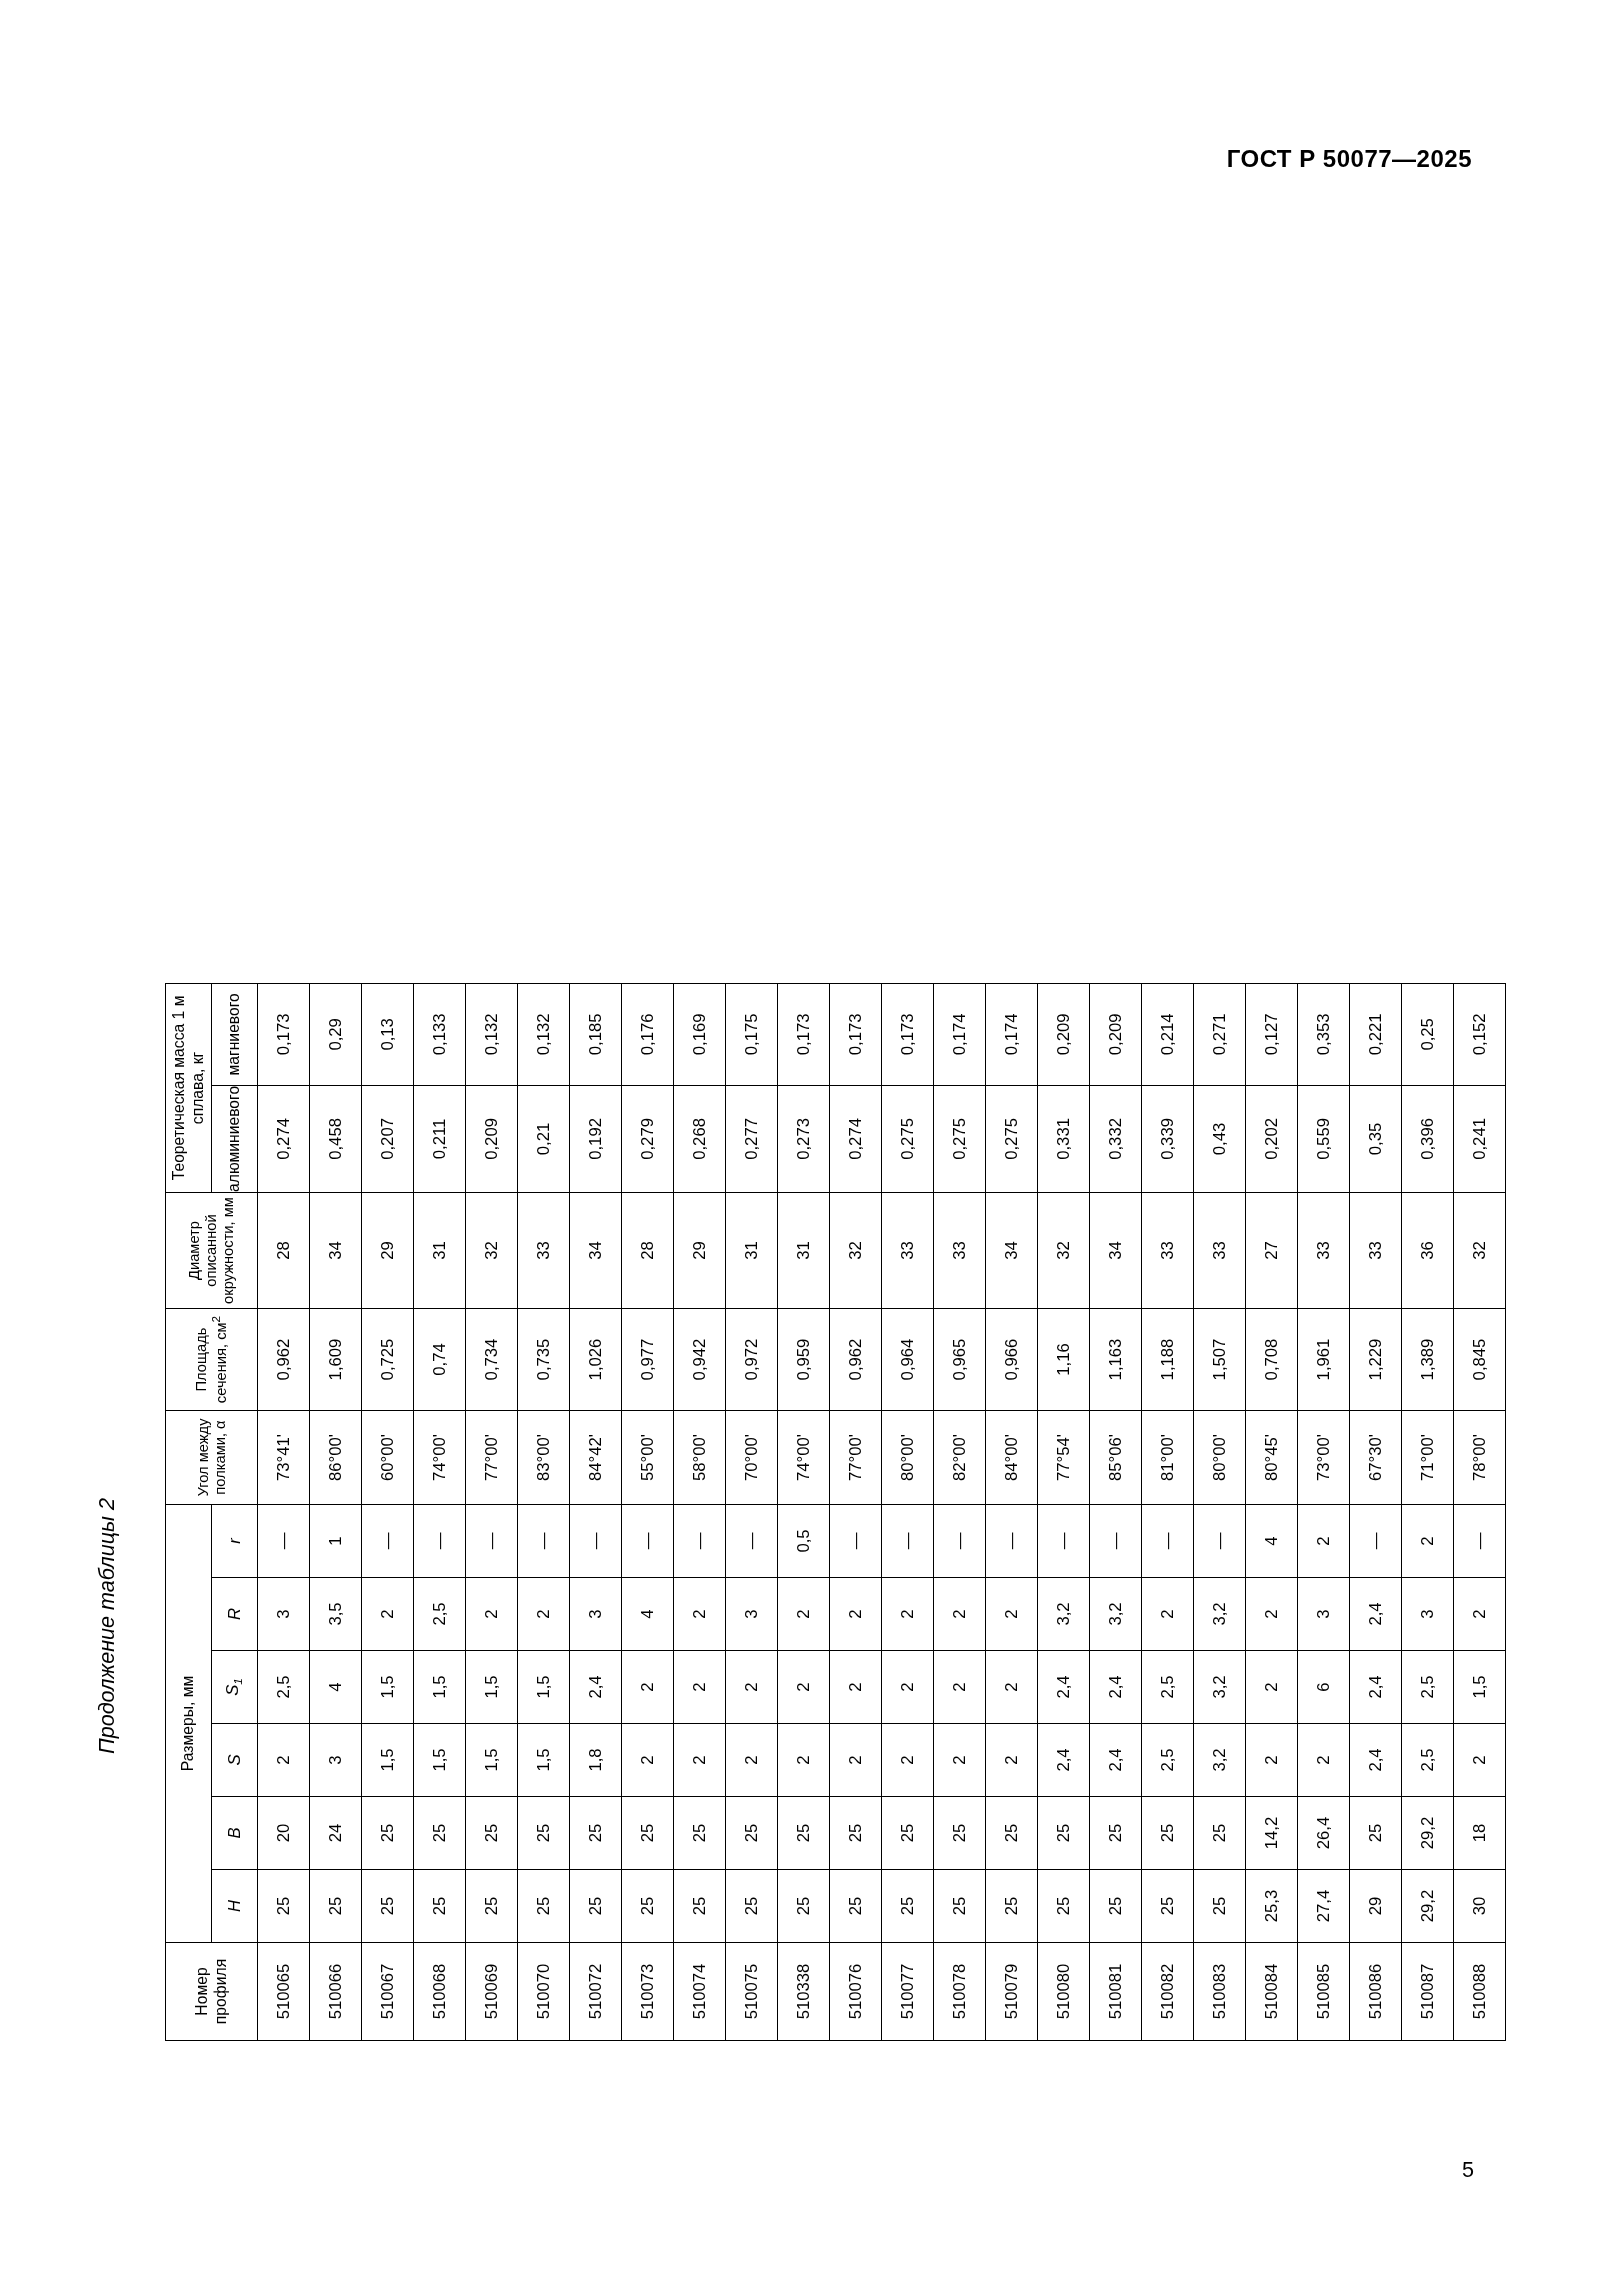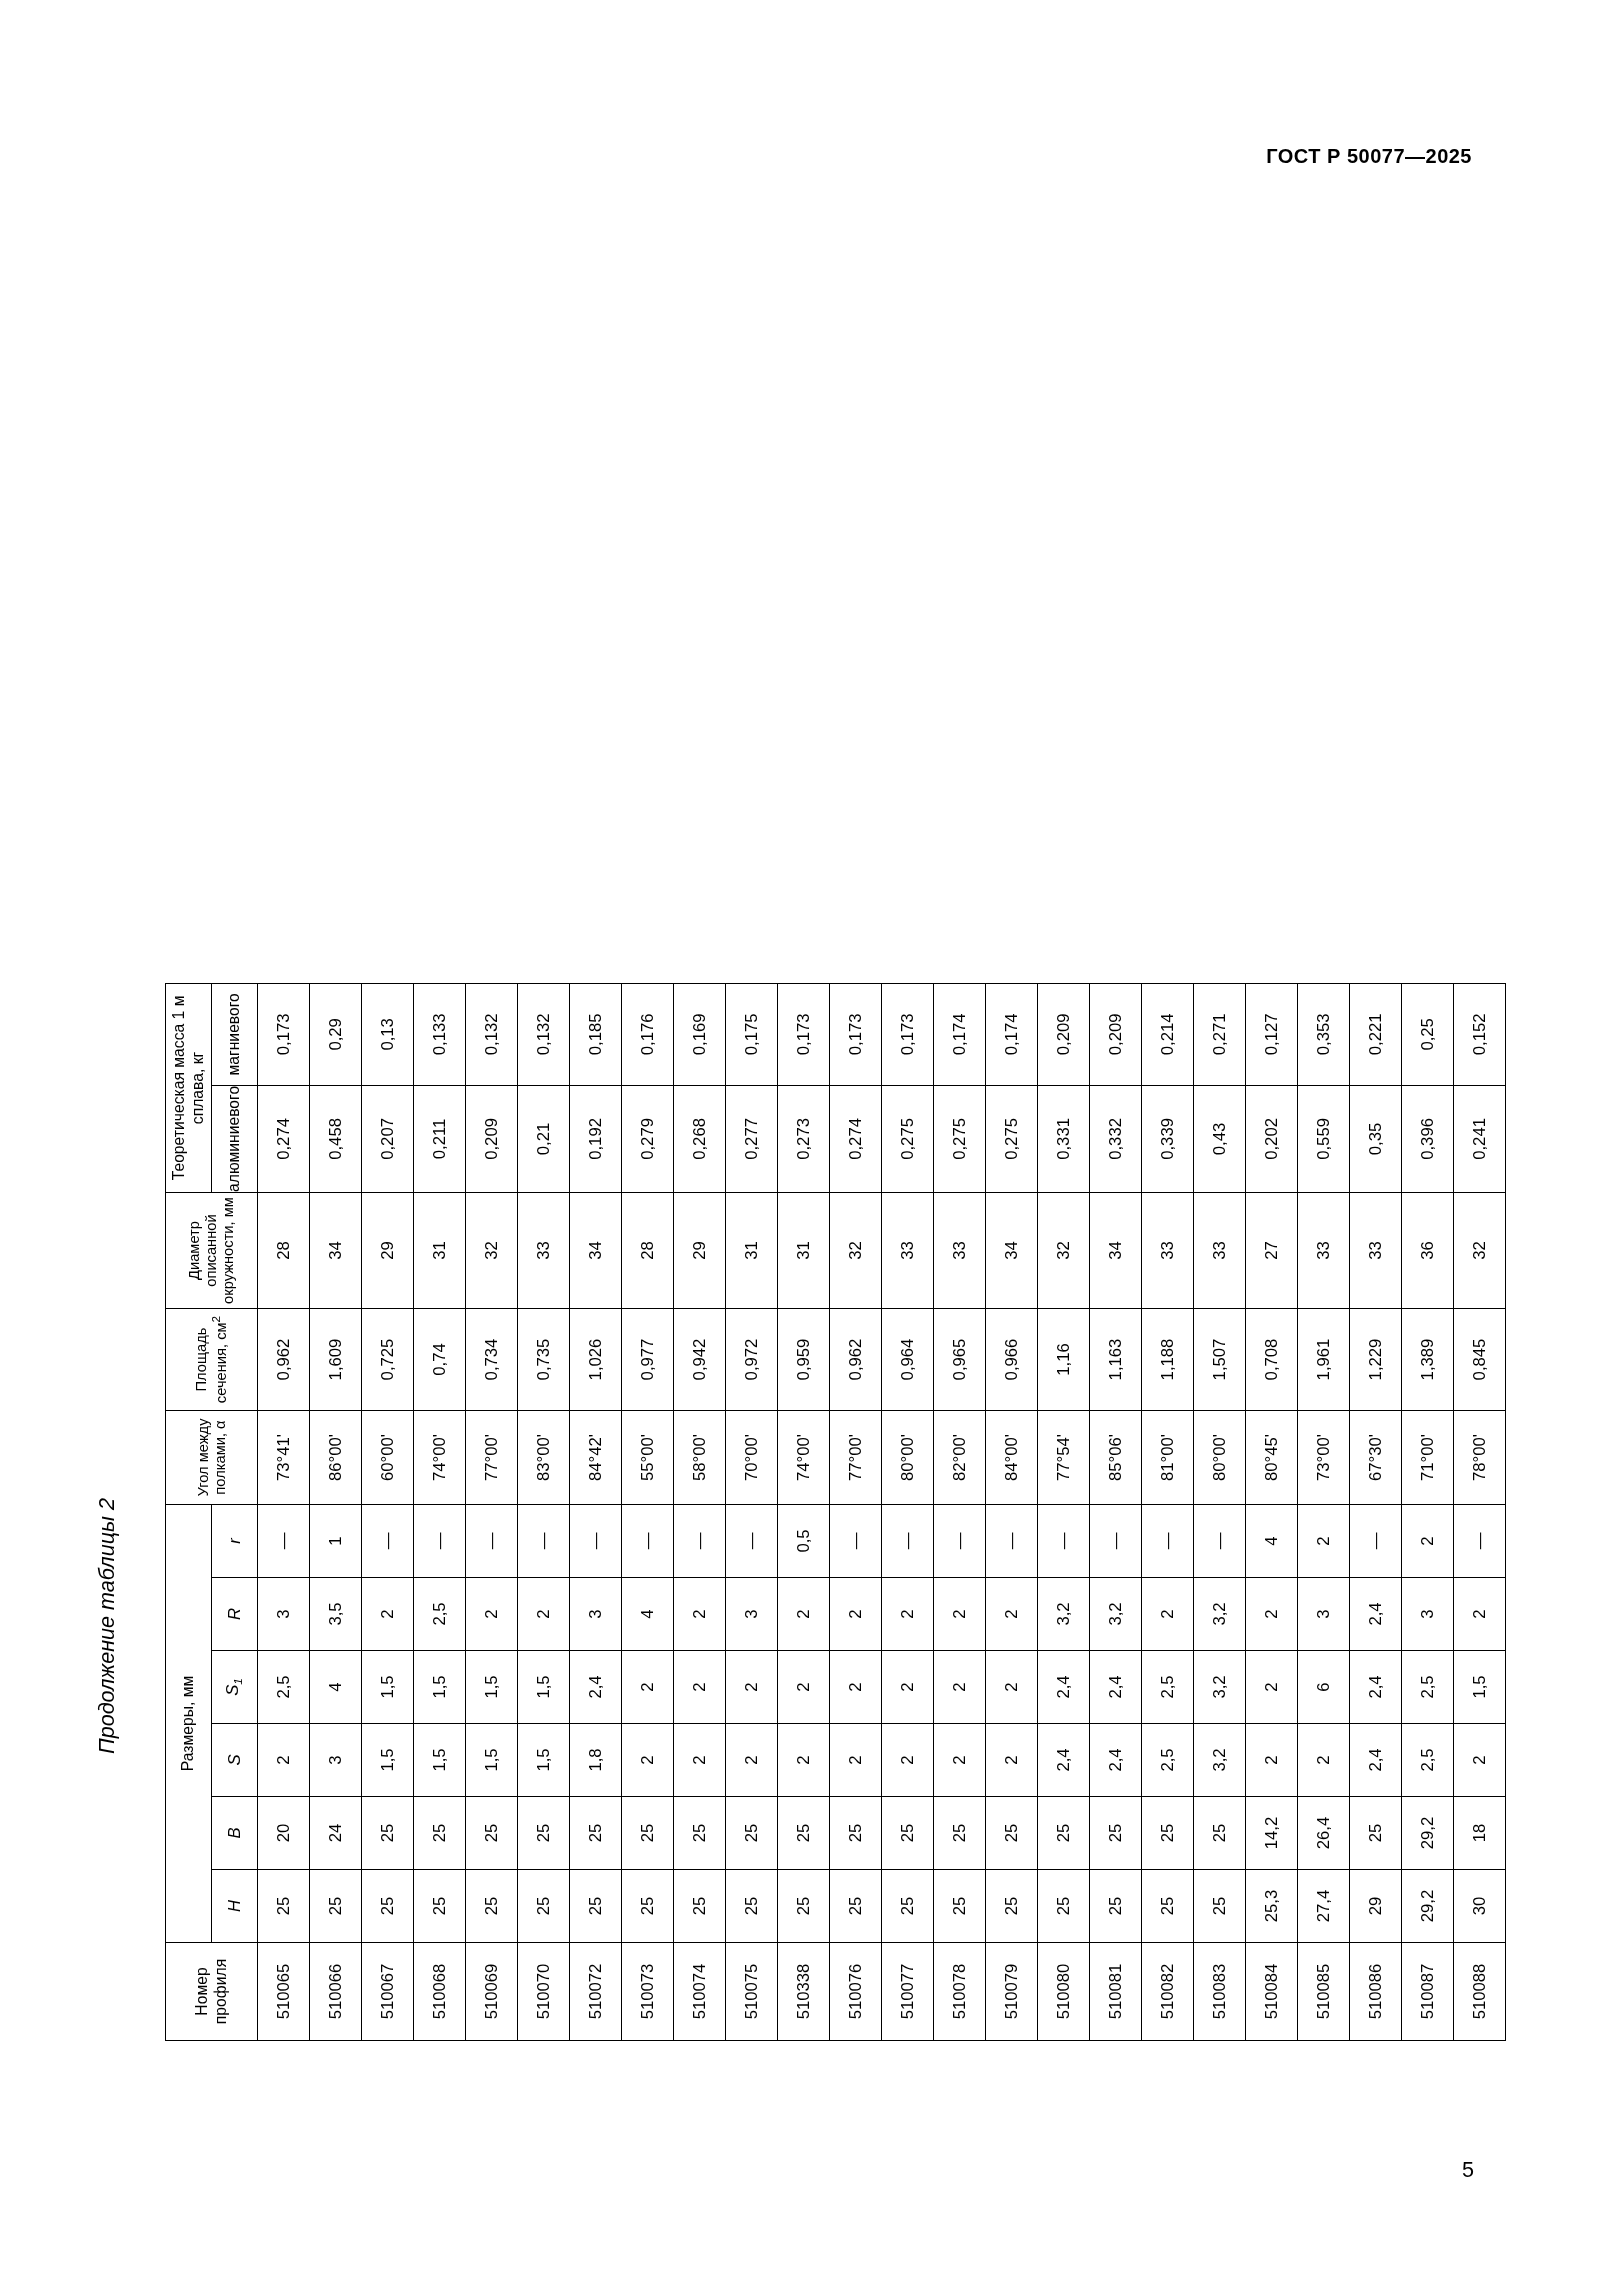--- a/index.html
+++ b/index.html
@@ -14,21 +14,21 @@
     font-family: "Liberation Sans", sans-serif;
     color: #000;
     overflow: hidden;
   }
 
   
   .doc-header {
     position: absolute;
     top: 145px;
     right: 149px;
-    font-size: 20px;
+    font-size: 24px;
     font-weight: bold;
     letter-spacing: 0.5px;
     white-space: nowrap;
   }
 
   
   .cont-caption {
     position: absolute;
     left: 94px;
     top: 1754px;

